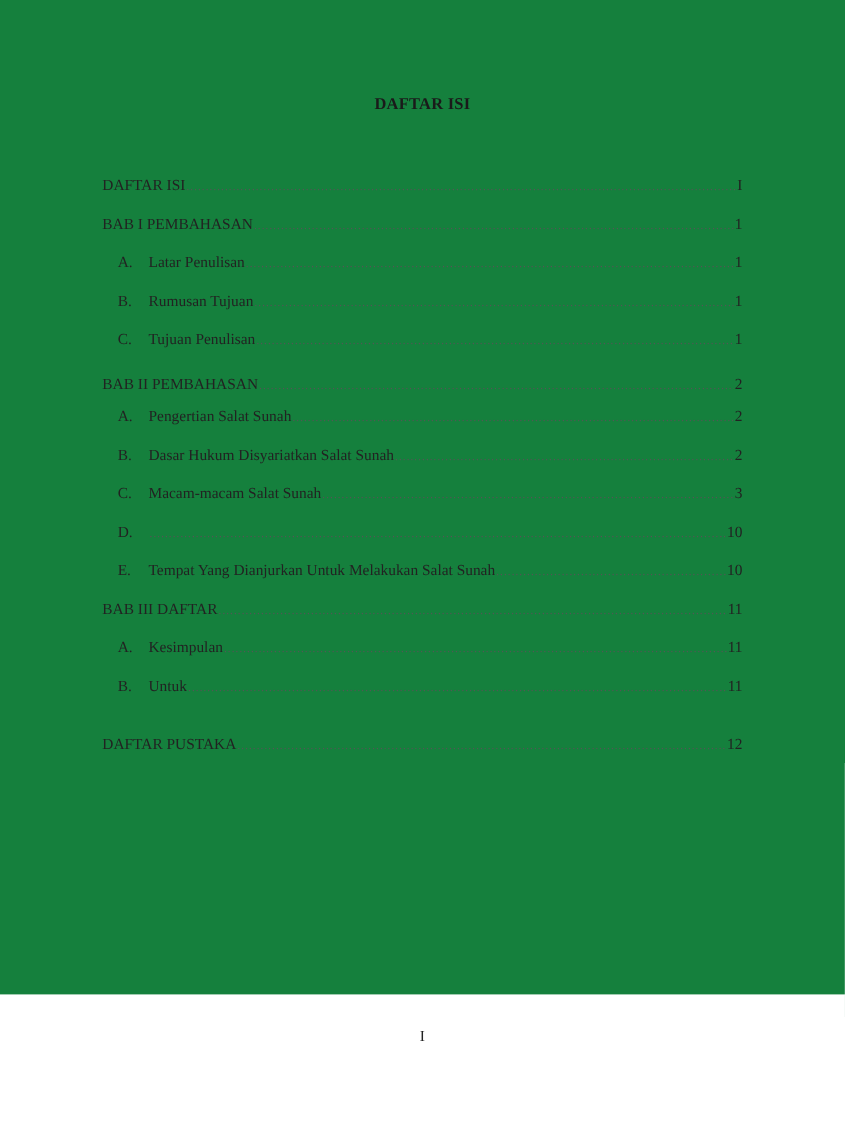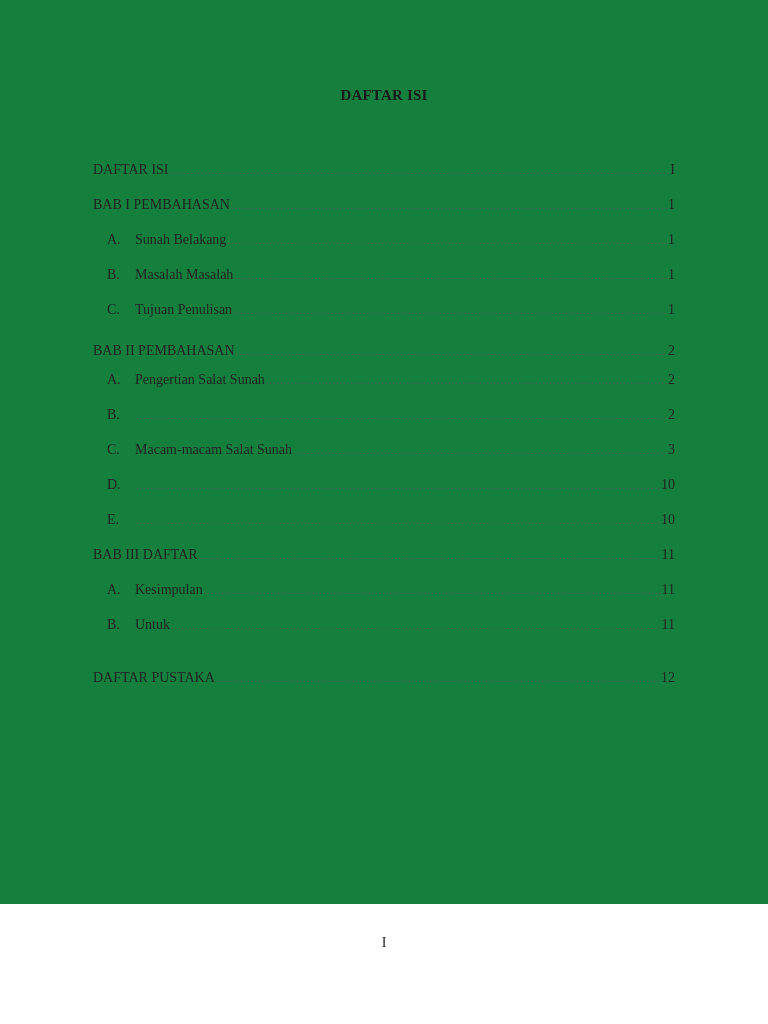--- a/index.html
+++ b/index.html
@@ -104,28 +104,28 @@
     </div>
 
     <div class="toc-row" style="top:35px">
       <span class="label">BAB I PEMBAHASAN</span>
       <span class="leader"></span>
       <span class="page-num">1</span>
     </div>
 
     <div class="toc-row sub" style="top:70px">
       <span class="marker">A.</span>
-      <span class="label">Sunah Belakang</span>
+      <span class="label">Latar Penulisan</span>
       <span class="leader"></span>
       <span class="page-num">1</span>
     </div>
 
     <div class="toc-row sub" style="top:105px">
       <span class="marker">B.</span>
-      <span class="label">Masalah Masalah</span>
+      <span class="label">Rumusan Tujuan</span>
       <span class="leader"></span>
       <span class="page-num">1</span>
     </div>
 
     <div class="toc-row sub" style="top:140px">
       <span class="marker">C.</span>
       <span class="label">Tujuan Penulisan</span>
       <span class="leader"></span>
       <span class="page-num">1</span>
     </div>
@@ -138,39 +138,41 @@
 
     <div class="toc-row sub" style="top:210px">
       <span class="marker">A.</span>
       <span class="label">Pengertian Salat Sunah</span>
       <span class="leader"></span>
       <span class="page-num">2</span>
     </div>
 
     <div class="toc-row sub" style="top:245px">
       <span class="marker">B.</span>
+      <span class="label">Dasar Hukum Disyariatkan Salat Sunah</span>
       <span class="leader"></span>
       <span class="page-num">2</span>
     </div>
 
     <div class="toc-row sub" style="top:280px">
       <span class="marker">C.</span>
       <span class="label">Macam-macam Salat Sunah</span>
       <span class="leader"></span>
       <span class="page-num">3</span>
     </div>
 
     <div class="toc-row sub" style="top:315px">
       <span class="marker">D.</span>
       <span class="leader"></span>
       <span class="page-num">10</span>
     </div>
 
     <div class="toc-row sub" style="top:350px">
       <span class="marker">E.</span>
+      <span class="label">Tempat Yang Dianjurkan Untuk Melakukan Salat Sunah</span>
       <span class="leader"></span>
       <span class="page-num">10</span>
     </div>
 
     <div class="toc-row" style="top:385px">
       <span class="label">BAB III DAFTAR</span>
       <span class="leader"></span>
       <span class="page-num">11</span>
     </div>
 

